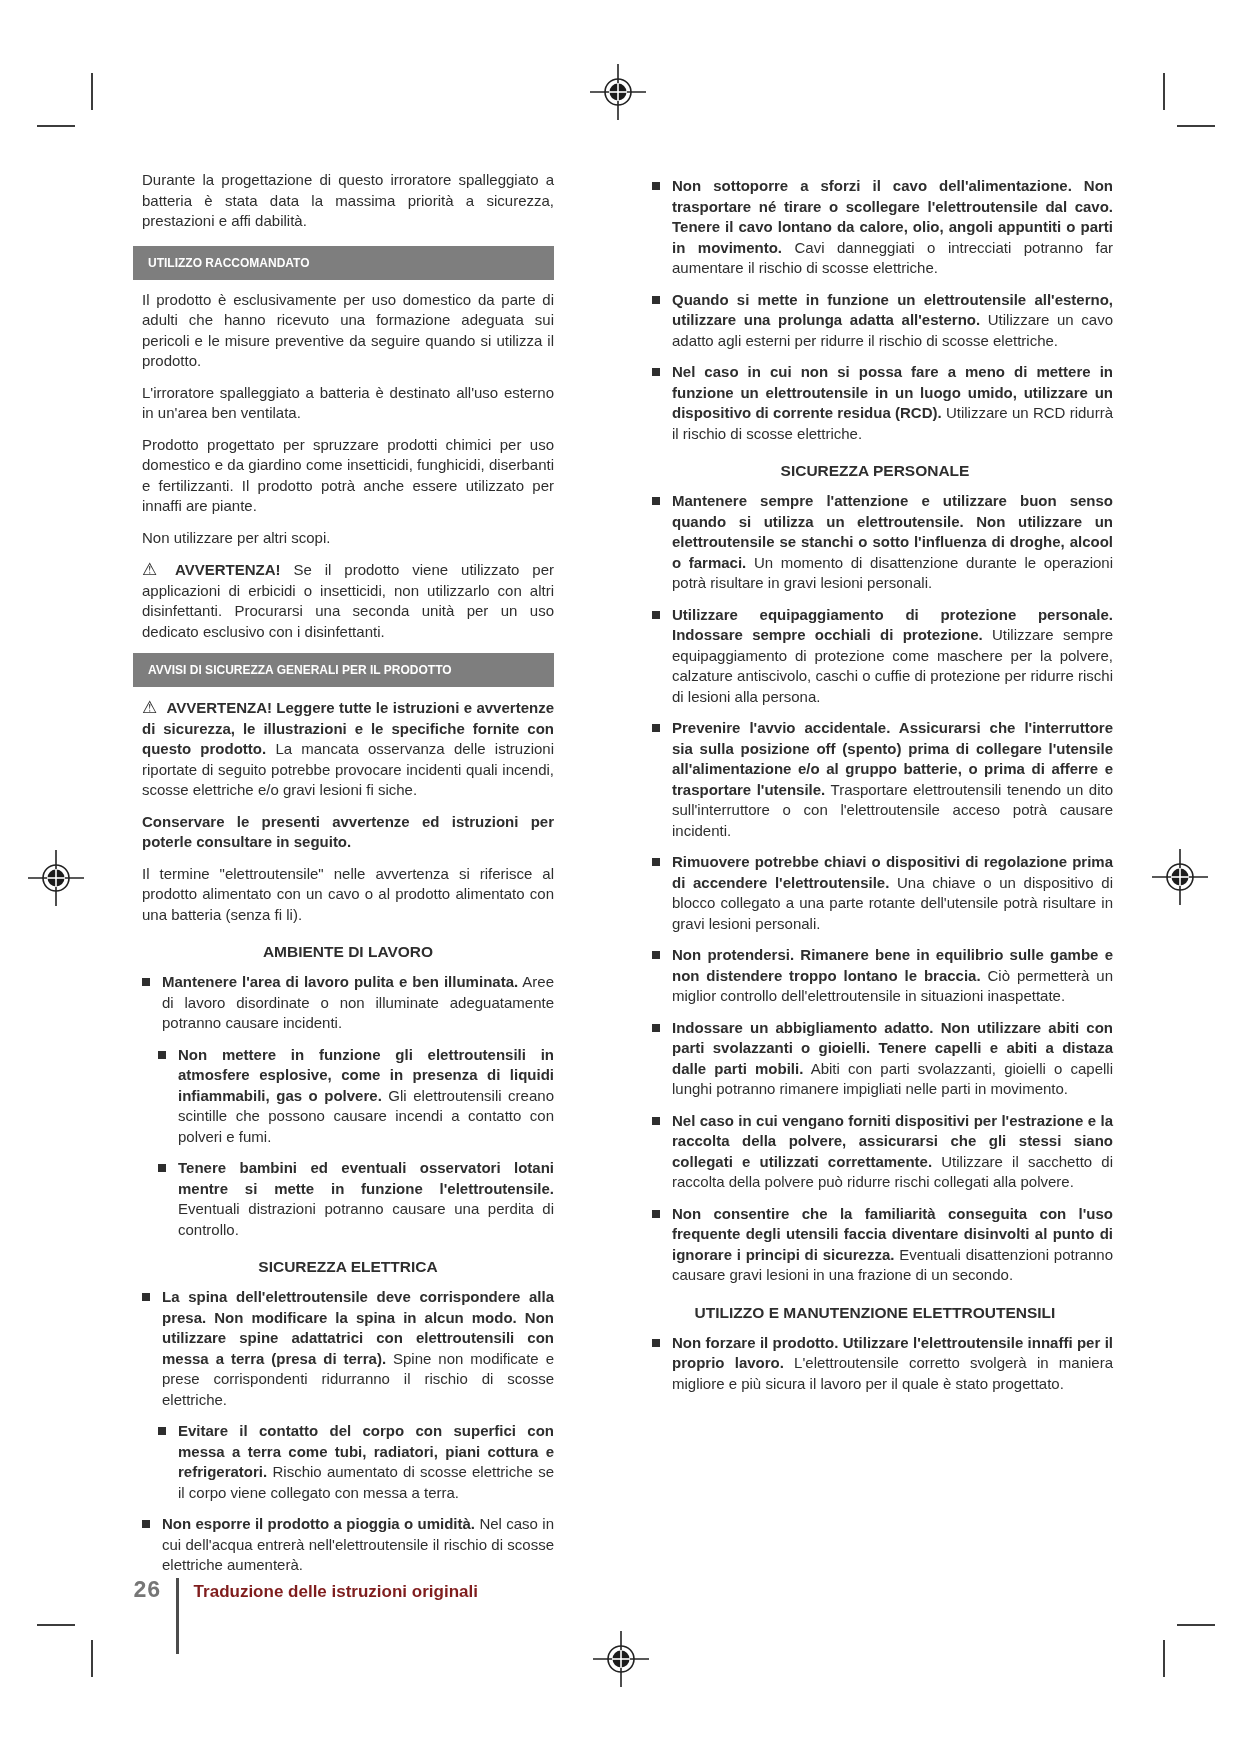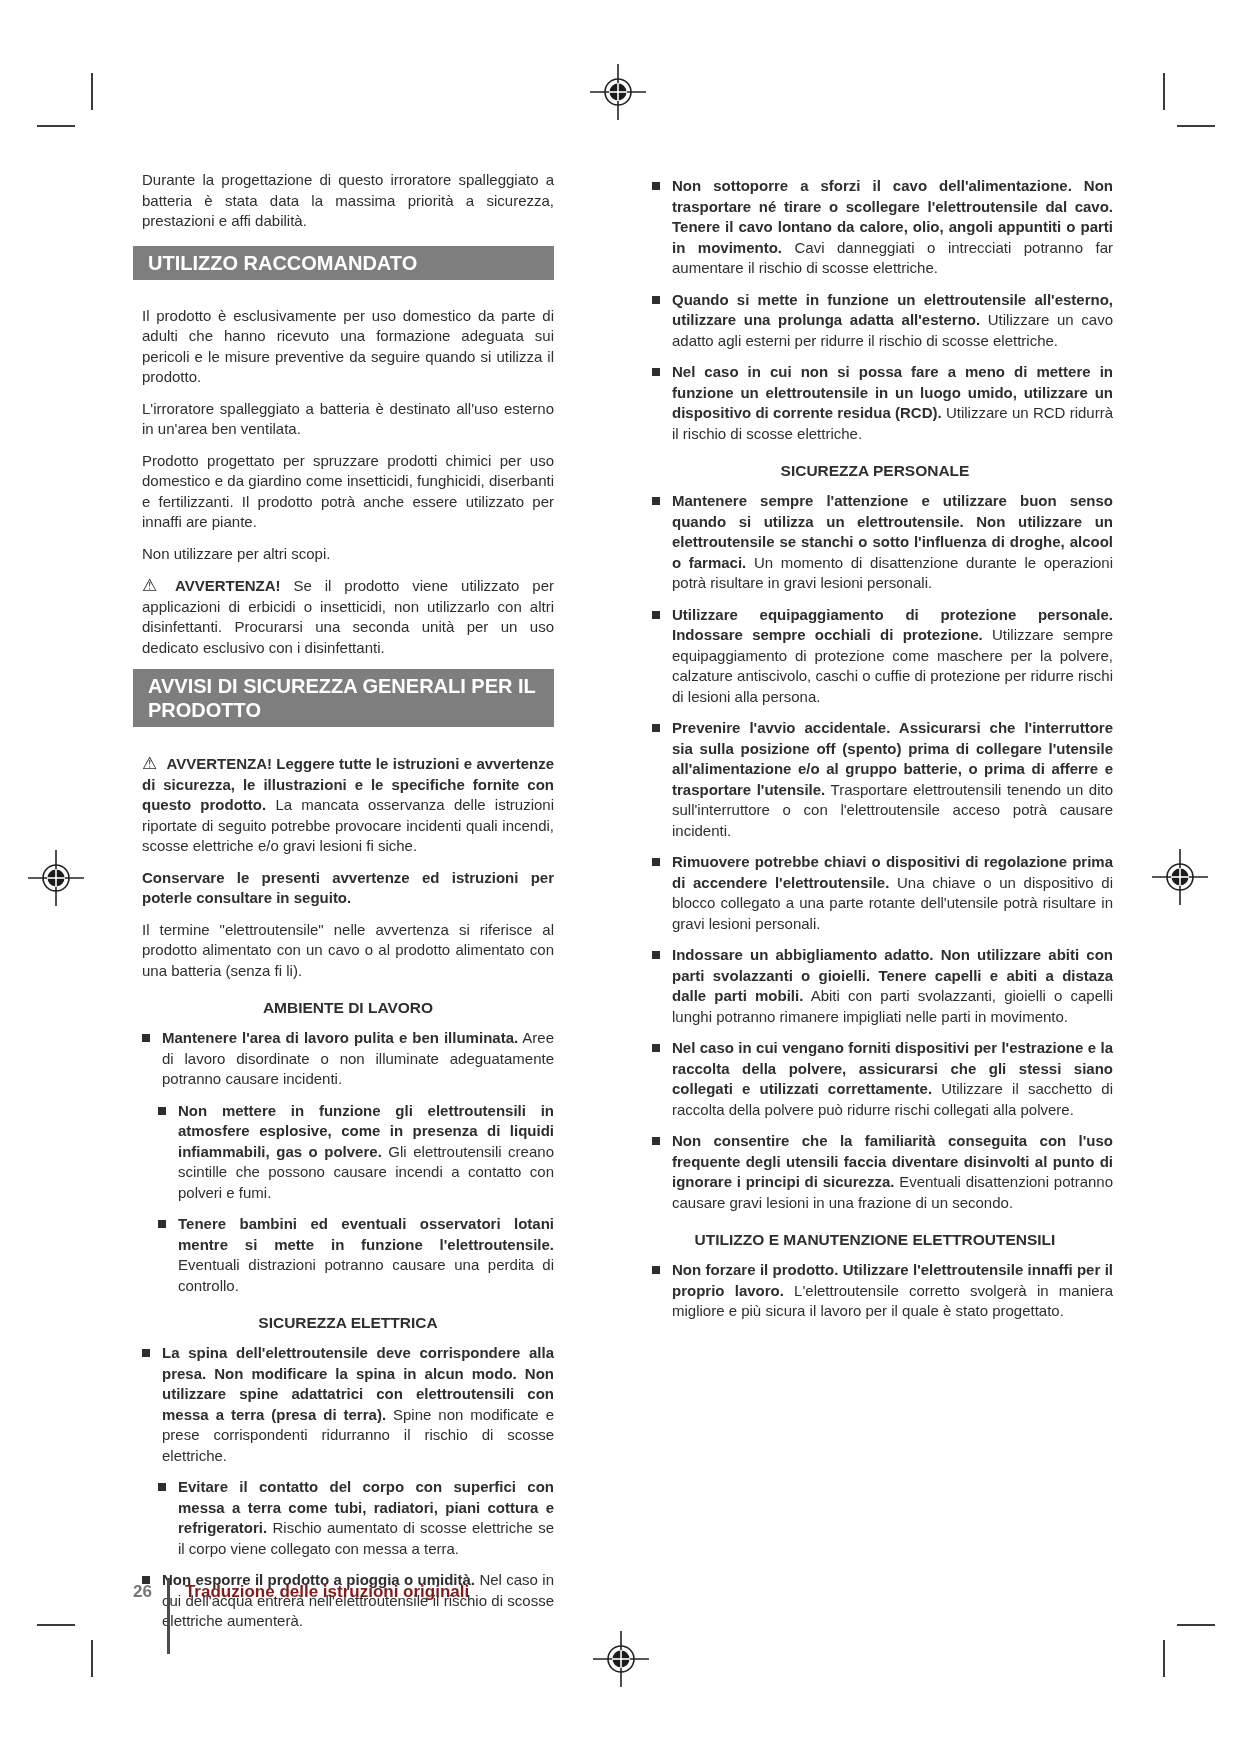--- a/index.html
+++ b/index.html
@@ -4,35 +4,35 @@
 <style>
   html,body{margin:0;padding:0;background:#ffffff;}
   .page{position:relative;width:1241px;height:1754px;background:#ffffff;overflow:hidden;
         font-family:"Liberation Sans",sans-serif;color:#2e2e2e;}
   .col{position:absolute;font-size:15px;line-height:20.5px;text-align:justify;}
   .col-left{left:133px;top:170px;width:421px;}
   .col-right{left:637px;top:176px;width:476px;}
   p{margin:0;}
   .body-block{margin:0 0 11px 9px;}
   .intro{margin-bottom:14px;}
-  .bar{background:#7e7e7e;color:#ffffff;font-weight:bold;font-size:20px;line-height:24px;
-       padding:5px 10px 5px,15px;padding:5px 10px 5px 15px;margin:3px 0 26px 0;text-align:left;}
+  .bar{background:#7e7e7e;color:#ffffff;font-weight:bold;font-size:12px;line-height:24px;
+       padding:5px 10px 5px,15px;padding:5px 10px 5px 15px;margin:3px 0 10px 0;text-align:left;}
   .subhead{font-weight:bold;font-size:15.5px;line-height:20px;margin:17px 0 10px 9px;text-align:center;}
   .col-right .subhead{margin-left:0;}
   .bullet{display:flex;margin:0 0 11px 9px;}
   .col-right .bullet{margin-left:15px;}
   .col-left .bullet.lvl2{margin-left:25px;}
   .sq{flex:0 0 8px;width:8px;height:8px;background:#2e2e2e;margin:6px 12px 0 0;}
   .btext{flex:1;text-align:justify;}
   b{font-weight:bold;}
   .warn{margin:0 0 11px 9px;}
   .warn-icon{font-family:"DejaVu Sans","Liberation Sans",sans-serif;font-weight:normal;
              font-size:17px;margin-right:9px;}
   .footer{position:absolute;left:133px;top:1578px;display:flex;align-items:flex-start;}
-  .pgnum{font-size:17px;font-weight:bold;color:#767676;line-height:27px;}
+  .pgnum{font-size:23px;font-weight:bold;color:#767676;line-height:27px;font-family:Liberation Mono, monospace;}
   .fsep{width:3px;height:76px;background:#4c4c4c;margin:0 15px;}
   .ftext{font-size:17px;font-weight:bold;color:#7f1d1d;line-height:27px;}
   .trim{position:absolute;background:#3c3c3c;}
   .trim.v{width:2px;height:37px;}
   .trim.h{width:38px;height:2px;}
   .reg{position:absolute;width:56px;height:56px;}
 </style>
 </head>
 <body>
 
@@ -161,20 +161,24 @@
     <div class="bullet">
       <span class="sq"></span>
       <p class="btext"><b>Prevenire l'avvio accidentale. Assicurarsi che l'interruttore sia sulla posizione off (spento) prima di collegare l'utensile all'alimentazione e/o al gruppo batterie, o prima di afferre e trasportare l'utensile.</b><span> Trasportare elettroutensili tenendo un dito sull'interruttore o con l'elettroutensile acceso potrà causare incidenti.</span></p>
     </div>
     <div class="bullet">
       <span class="sq"></span>
       <p class="btext"><b>Rimuovere potrebbe chiavi o dispositivi di regolazione prima di accendere l'elettroutensile.</b><span> Una chiave o un dispositivo di blocco collegato a una parte rotante dell'utensile potrà risultare in gravi lesioni personali.</span></p>
     </div>
     <div class="bullet">
       <span class="sq"></span>
+      <p class="btext"><b>Non protendersi. Rimanere bene in equilibrio sulle gambe e non distendere troppo lontano le braccia.</b><span> Ciò permetterà un miglior controllo dell'elettroutensile in situazioni inaspettate.</span></p>
+    </div>
+    <div class="bullet">
+      <span class="sq"></span>
       <p class="btext"><b>Indossare un abbigliamento adatto. Non utilizzare abiti con parti svolazzanti o gioielli. Tenere capelli e abiti a distaza dalle parti mobili.</b><span> Abiti con parti svolazzanti, gioielli o capelli lunghi potranno rimanere impigliati nelle parti in movimento.</span></p>
     </div>
     <div class="bullet">
       <span class="sq"></span>
       <p class="btext"><b>Nel caso in cui vengano forniti dispositivi per l'estrazione e la raccolta della polvere, assicurarsi che gli stessi siano collegati e utilizzati correttamente.</b><span> Utilizzare il sacchetto di raccolta della polvere può ridurre rischi collegati alla polvere.</span></p>
     </div>
     <div class="bullet">
       <span class="sq"></span>
       <p class="btext"><b>Non consentire che la familiarità conseguita con l'uso frequente degli utensili faccia diventare disinvolti al punto di ignorare i principi di sicurezza.</b><span> Eventuali disattenzioni potranno causare gravi lesioni in una frazione di un secondo.</span></p>
     </div>

